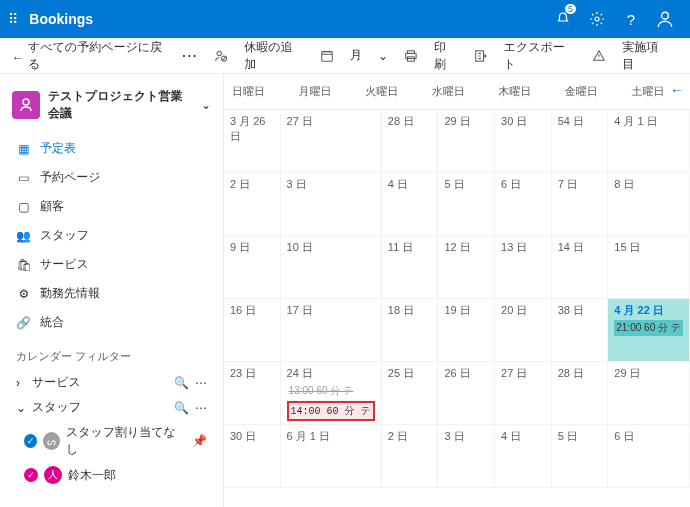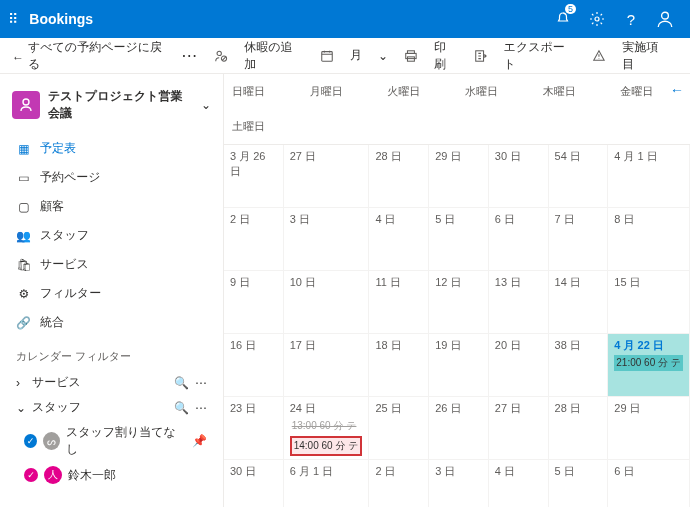--- a/index.html
+++ b/index.html
@@ -26,29 +26,29 @@
 .sec-title { padding:12px 16px 6px; color:#605e5c; font-size:11px; }
 .sec-row { display:flex; align-items:center; gap:6px; padding:4px 16px; cursor:pointer; font-size:12px; }
 .sec-row .chev { width:10px; }
 .sec-row .sp { flex:1; }
 .staff-row { display:flex; align-items:center; gap:6px; padding:4px 16px 4px 24px; font-size:12px; }
 .chk { width:14px; height:14px; border-radius:50%; background:#0078d4; display:flex; align-items:center; justify-content:center; color:#fff; font-size:9px; }
 .chk.pink { background:#e3008c; }
 .avatar { width:18px; height:18px; border-radius:50%; background:#e3008c; display:flex; align-items:center; justify-content:center; color:#fff; font-size:10px; }
 .avatar.gray { background:#a19f9d; }
 .calendar { flex:1; overflow:auto; position:relative; }
-.week-hdr { display:grid; grid-template-columns:repeat(6,1fr); border-bottom:1px solid #edebe9; }
+.week-hdr { display:grid; grid-template-columns:repeat(7,1fr); border-bottom:1px solid #edebe9; }
 .week-hdr div { padding:10px 8px; font-size:11px; color:#605e5c; text-align:left; }
 .grid { display:grid; grid-template-columns:repeat(7,1fr); grid-auto-rows:63px; }
 .cell { border-right:1px solid #f3f2f1; border-bottom:1px solid #f3f2f1; padding:4px 6px; font-size:11px; color:#605e5c; position:relative; }
 .cell.today-hl { background:#a7e3e0; }
 .cell.today-hl .dnum { color:#0078d4; font-weight:600; }
 .ev { font-size:10px; padding:1px 2px; margin-top:2px; white-space:nowrap; overflow:hidden; }
 .ev.teal { background:#5ac7c7; color:#323130; }
-.ev.box { border:2px solid #d13438; background:#fde7e9; color:#323130; }
+.ev.box { border:2px solid #d13438; background:#fde7e9; color:#323130;font-family:Liberation Mono, monospace; }
 .ev.faint { color:#a19f9d; text-decoration:line-through; }
 .collapse-arrow { position:absolute; top:6px; right:6px; color:#0078d4; cursor:pointer; font-size:14px; }
 </style>
 </head>
 <body>
 
 <div class="app-bar">
   <div class="waffle">⠿</div>
   <div class="app-title">Bookings</div>
   <div class="topbtn">
@@ -151,21 +151,21 @@
     <div class="nav-item">
         <span class="ico">👥</span>
         <span>スタッフ</span>
       </div>
     <div class="nav-item">
         <span class="ico">🛍</span>
         <span>サービス</span>
       </div>
     <div class="nav-item">
         <span class="ico">⚙</span>
-        <span>フィルター</span>
+        <span>勤務先情報</span>
       </div>
     <div class="nav-item">
         <span class="ico">🔗</span>
         <span>統合</span>
       </div>
 
     <div class="sec-title">カレンダー フィルター</div>
     <div class="sec-row">
       <span class="chev">›</span>
       <span>サービス</span>

